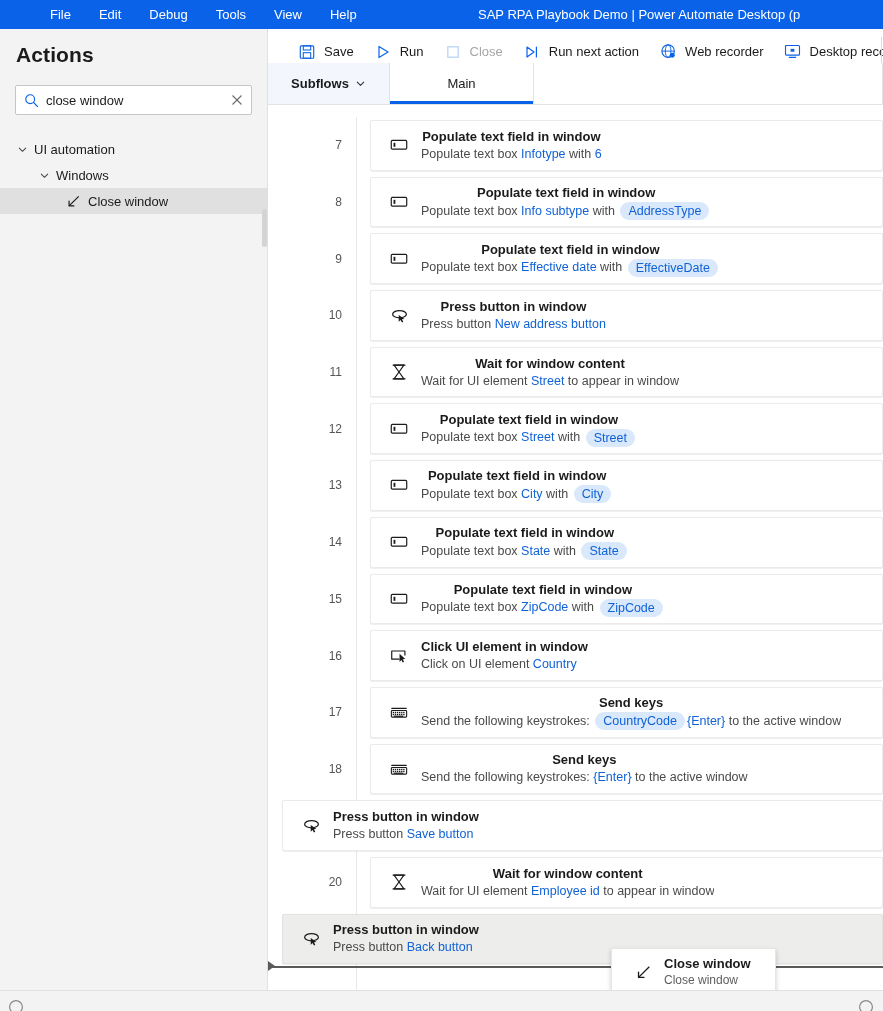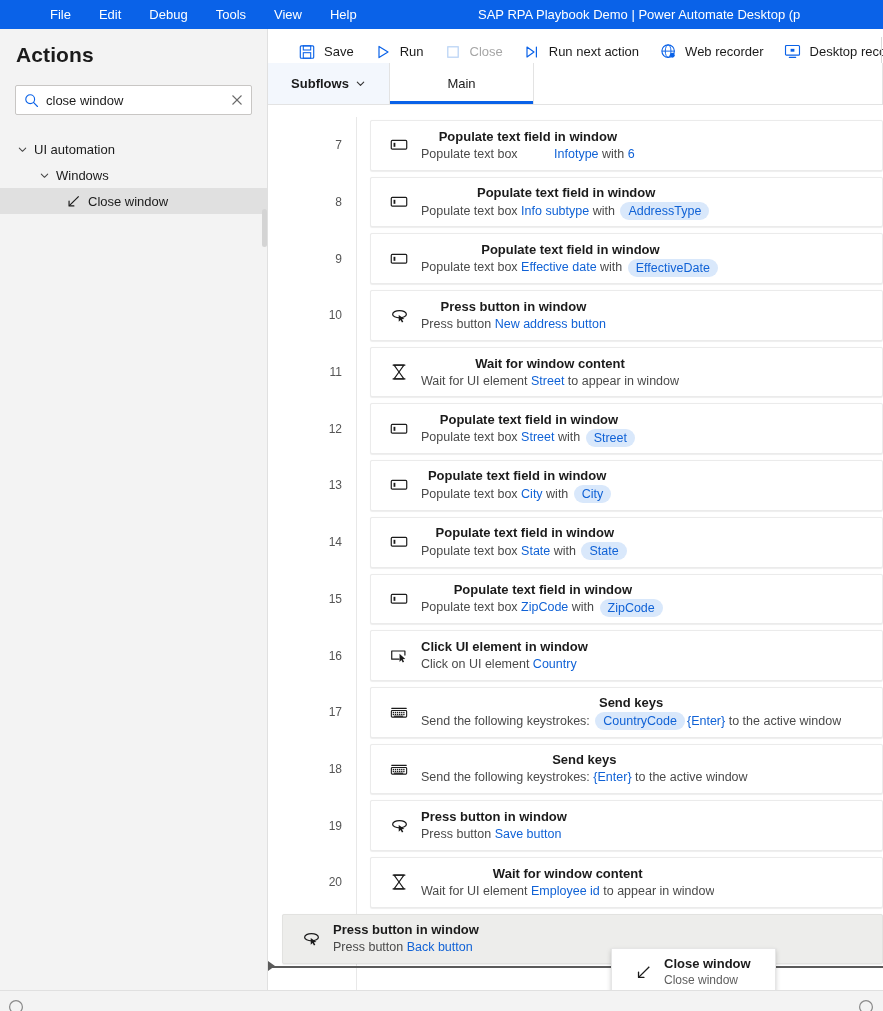--- a/index.html
+++ b/index.html
@@ -344,21 +344,21 @@
             <span class="card-ico">
               <svg width="20" height="20" viewBox="0 0 22 22">
                 <rect x="2.5" y="6" width="17" height="9.6" rx="1.2" fill="none" stroke="#1b1b1b" stroke-width="1.3"></rect>
                 <rect x="5" y="8.6" width="2" height="4.4" fill="#1b1b1b"></rect>
               </svg>
             </span>
             <div class="card-text">
               <div class="card-title">Populate text field in window</div>
               <div class="card-sub">
                 <span style="white-space: pre;">Populate text box </span>
-                <span class="lnk" style="white-space: pre; margin-left: 33px;">Infotype</span>
+                <span class="lnk" style="white-space: pre;">Infotype</span>
                 <span style="white-space: pre;"> with </span>
                 <span class="lnk" style="white-space: pre;">6</span>
               </div>
             </div>
           </div>
         </div>
         <div class="row">
           <div class="rownum">8</div>
           <div class="card">
             <span class="card-ico">
@@ -598,21 +598,20 @@
               <div class="card-title">Send keys</div>
               <div class="card-sub">
                 <span style="white-space: pre;">Send the following keystrokes: </span>
                 <span class="lnk" style="white-space: pre;">{Enter}</span>
                 <span style="white-space: pre;"> to the active window</span>
               </div>
             </div>
           </div>
         </div>
         <div class="row">
-          <div class="rownum">19</div>
           <div class="card">
             <span class="card-ico">
               <svg width="21" height="21" viewBox="0 0 22 22">
                 <ellipse cx="11" cy="9.6" rx="7.2" ry="3.8" fill="none" stroke="#1b1b1b" stroke-width="1.3"></ellipse>
                 <path d="M10.2 10.6 L10.2 17.6 L12.1 15.6 L13.6 18.3 L15 17.5 L13.5 14.9 L16.2 14.6 Z" fill="#1b1b1b"></path>
               </svg>
             </span>
             <div class="card-text">
               <div class="card-title">Press button in window</div>
               <div class="card-sub">

